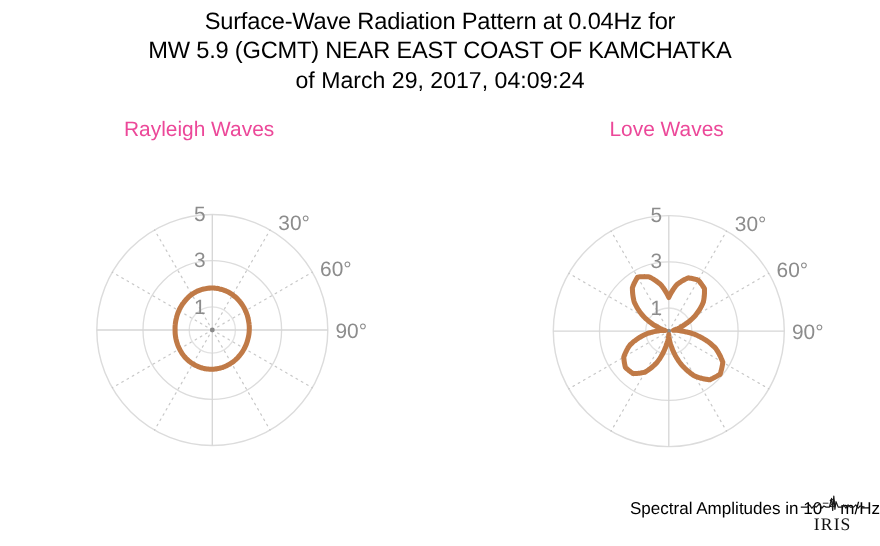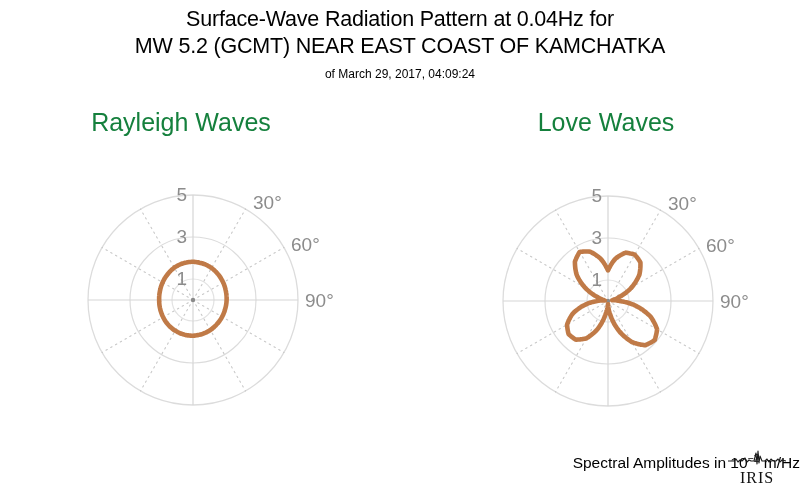--- a/index.html
+++ b/index.html
@@ -12,30 +12,30 @@
 
   
   .title-block{
     position:absolute;left:0;top:6px;width:800px;text-align:center;
   }
   .title-line{
     font-size:21.5px;line-height:27px;color:#000;white-space:nowrap;
     letter-spacing:-0.2px;
   }
   .subtitle{
-    font-size:12px;line-height:22px;color:#000;margin-top:3px;
+    font-size:21px;line-height:22px;color:#000;margin-top:3px;
   }
 
   
   .panel{position:absolute;top:108px;width:360px;height:320px;}
   .panel-left{left:13px;}
   .panel-right{left:428px;}
   .panel-title{
     position:absolute;top:0;left:0;width:360px;text-align:center;
-    font-size:25px;color:#15803d;
+    font-size:19px;color:#ec4899;
   }
   .panel-title.left-title{text-align:center;transform:translateX(-12px);}
   .panel-title.right-title{transform:translateX(-2px);}
 
   .polar-wrap{position:absolute;left:0;top:0;width:360px;height:320px;}
   svg{display:block;overflow:visible;}
 
   
   .caption{
     position:absolute;left:0;top:452px;width:800px;text-align:right;
@@ -53,21 +53,21 @@
     margin-top:1px;
   }
 </style>
 </head>
 <body>
 
 <div class="fig">
 
   <div class="title-block">
     <div class="title-line">Surface-Wave Radiation Pattern at 0.04Hz for</div>
-    <div class="title-line">MW 5.2 (GCMT) NEAR EAST COAST OF KAMCHATKA</div>
+    <div class="title-line">MW 5.9 (GCMT) NEAR EAST COAST OF KAMCHATKA</div>
     <div class="subtitle">of March 29, 2017, 04:09:24</div>
   </div>
 
   <div class="panel panel-left">
     <div class="panel-title left-title">Rayleigh Waves</div>
     <div class="polar-wrap">
       <svg width="360" height="320" viewBox="0 0 360 320">
         <g transform="translate(180,192)">
 
           <circle cx="0" cy="0" r="21" fill="none" stroke="#E2E2E2" stroke-width="1.2"></circle>

